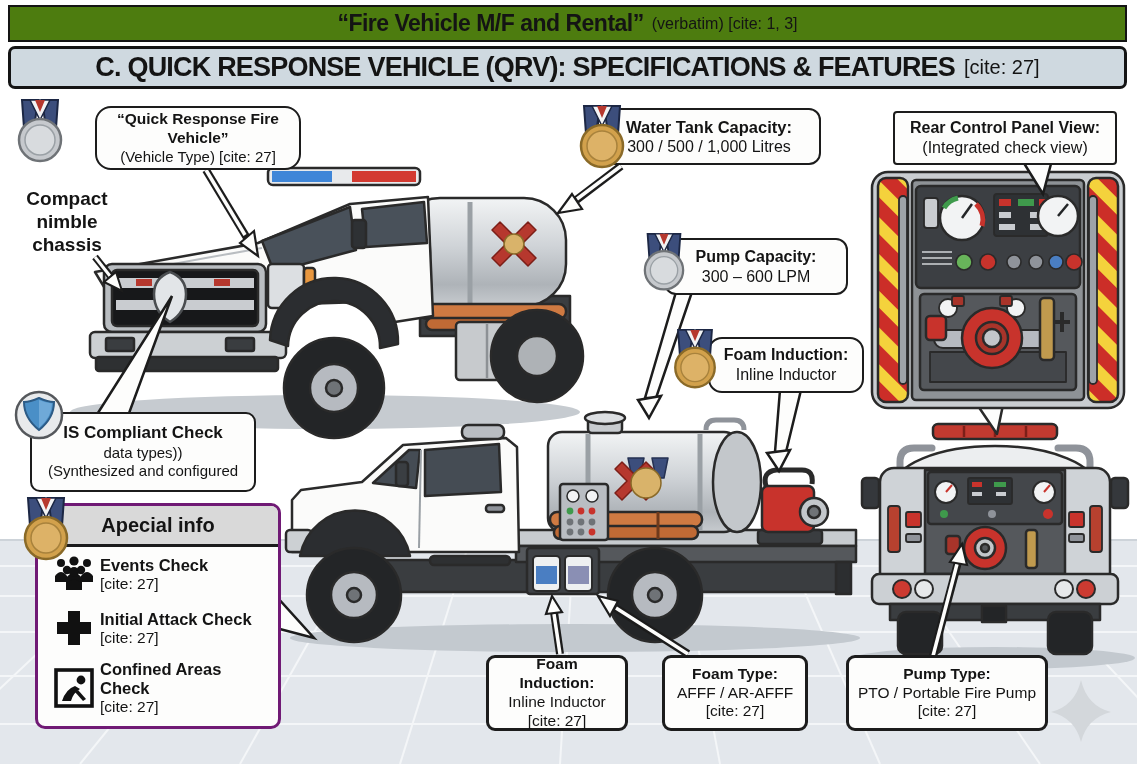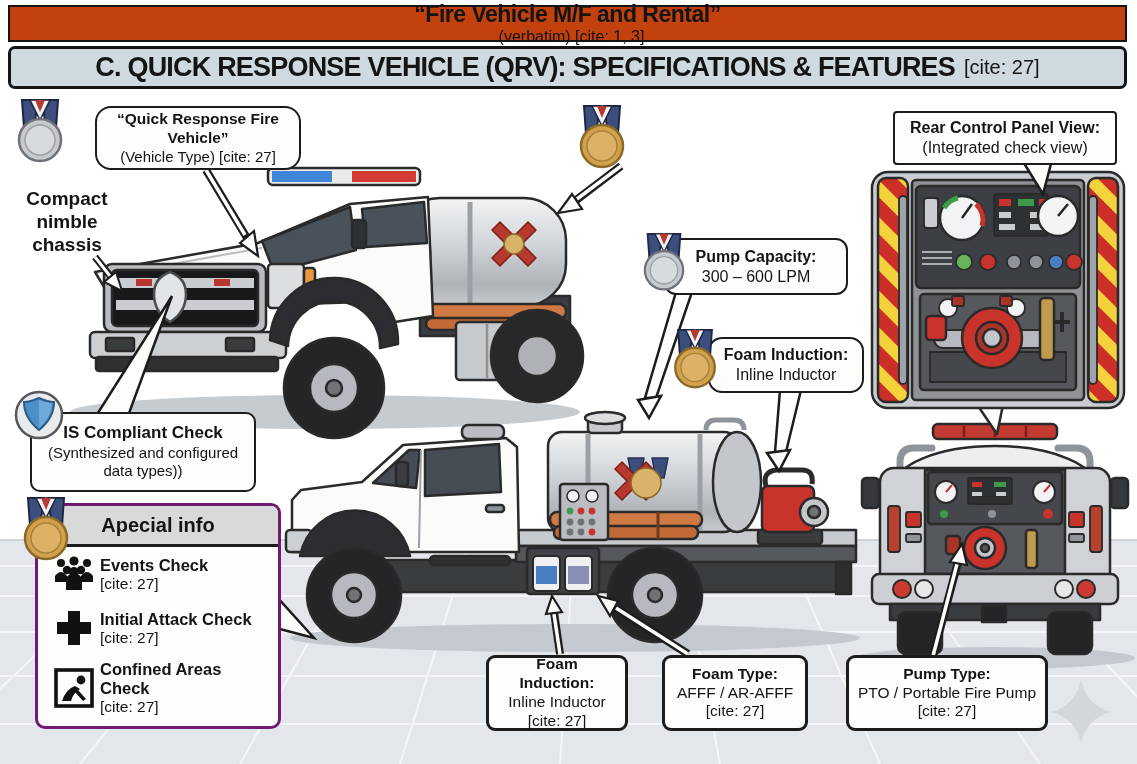--- a/index.html
+++ b/index.html
@@ -5,21 +5,21 @@
   html,body{margin:0;padding:0;background:#9aa0a6;}
   #stage{
     position:relative;width:1137px;height:764px;margin:0 auto;
     background:#ffffff;overflow:hidden;
     font-family:"Liberation Sans","DejaVu Sans",sans-serif;
     color:#141414;
   }
   
   .bar{position:absolute;left:8px;width:1119px;border:2px solid #141414;
        display:flex;align-items:center;justify-content:center;box-sizing:border-box;}
-  #title-bar{top:5px;height:37px;background:#c2410c;flex-direction:column;}
+  #title-bar{top:5px;height:37px;background:#4d7c0f;}
   #title-bar .t1{font-weight:bold;font-size:23px;letter-spacing:-0.5px;}
   #title-bar .t2{font-size:16px;margin-left:8px;}
   #section-bar{top:46px;height:43px;background:#cfd9e0;border-width:3px;border-radius:7px;}
   #section-bar .t1{font-weight:bold;font-size:27px;letter-spacing:-0.8px;}
   #section-bar .t2{font-size:20px;margin-left:9px;}
   
   .callout{position:absolute;background:#fdfdfc;border:2.5px solid #1c1c1c;
     border-radius:12px;box-sizing:border-box;text-align:center;
     display:flex;flex-direction:column;justify-content:center;
     padding:4px 8px;line-height:1.22;z-index:4;}
@@ -398,40 +398,44 @@
     <div class="b">“Quick Response Fire Vehicle”</div>
     <div>(Vehicle Type) [cite: 27]</div>
   </div>
 
   <div class="plain-note" id="note-chassis">
     <div>Compact</div>
     <div>nimble</div>
     <div>chassis</div>
   </div>
 
+  <div class="callout" id="co-water-tank">
+    <div class="b">Water Tank Capacity:</div>
+    <div>300 / 500 / 1,000 Litres</div>
+  </div>
 
   <div class="callout" id="co-pump-capacity">
     <div class="b">Pump Capacity:</div>
     <div>300 – 600 LPM</div>
   </div>
 
   <div class="callout" id="co-rear-panel">
     <div class="b">Rear Control Panel View:</div>
     <div>(Integrated check view)</div>
   </div>
 
   <div class="callout" id="co-foam-upper">
     <div class="b">Foam Induction:</div>
     <div>Inline Inductor</div>
   </div>
 
   <div class="callout" id="co-is-compliant">
     <div class="b">IS Compliant Check</div>
+    <div>data types))</div>
     <div>(Synthesized and configured</div>
-    <div>data types))</div>
   </div>
 
   <div class="callout" id="co-foam-lower">
     <div class="b">Foam Induction:</div>
     <div>Inline Inductor</div>
     <div>[cite: 27]</div>
   </div>
 
   <div class="callout" id="co-foam-type">
     <div class="b">Foam Type:</div>

